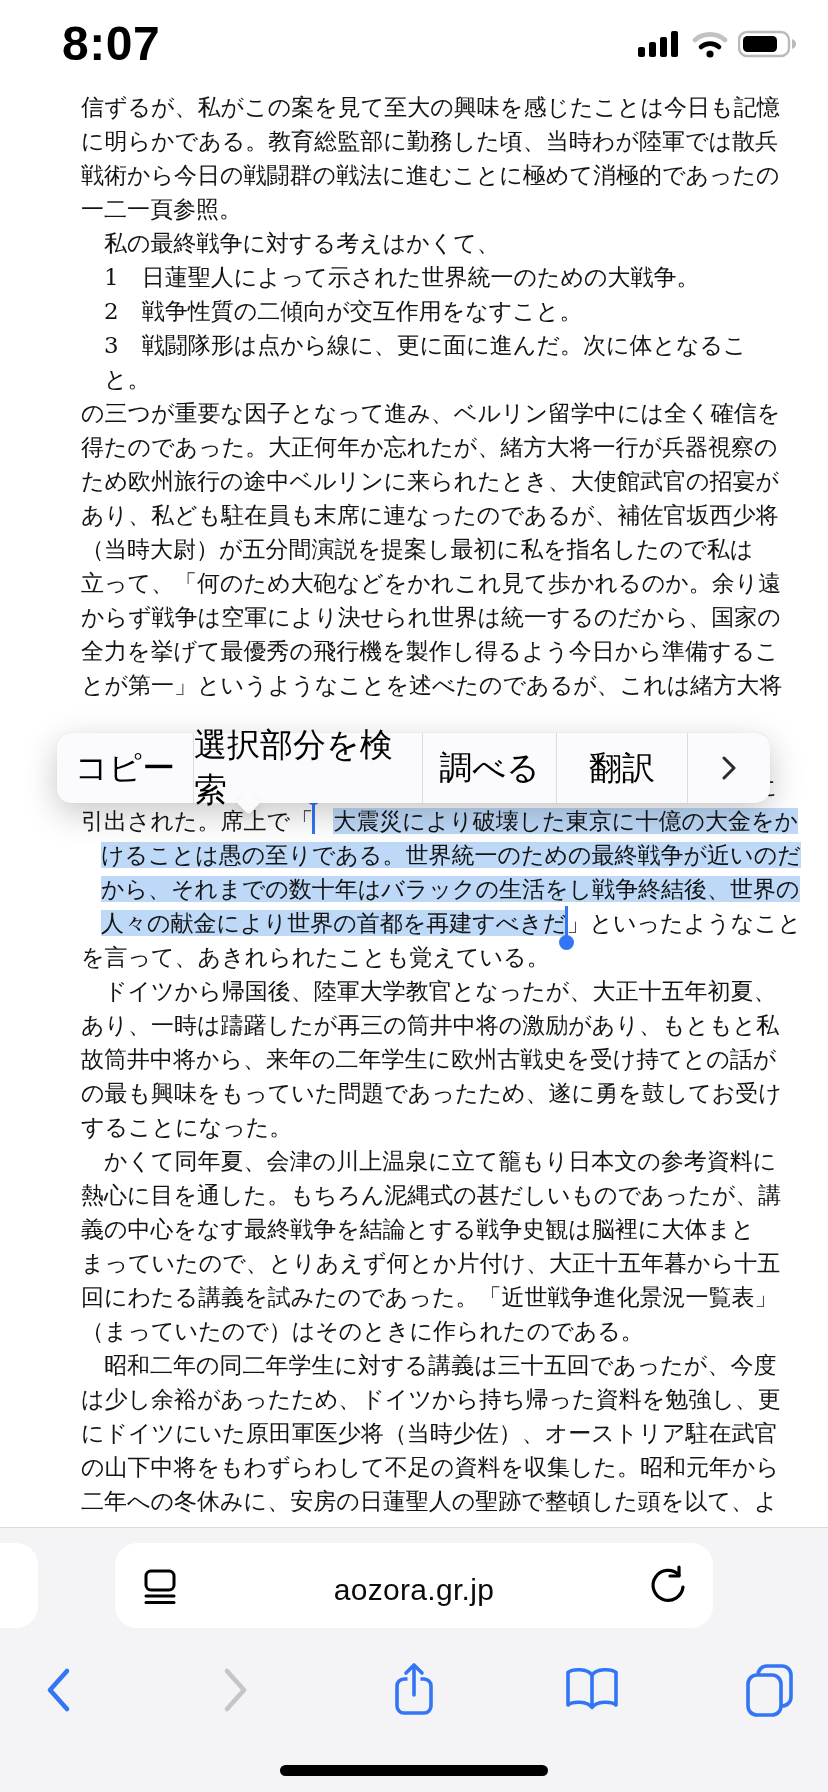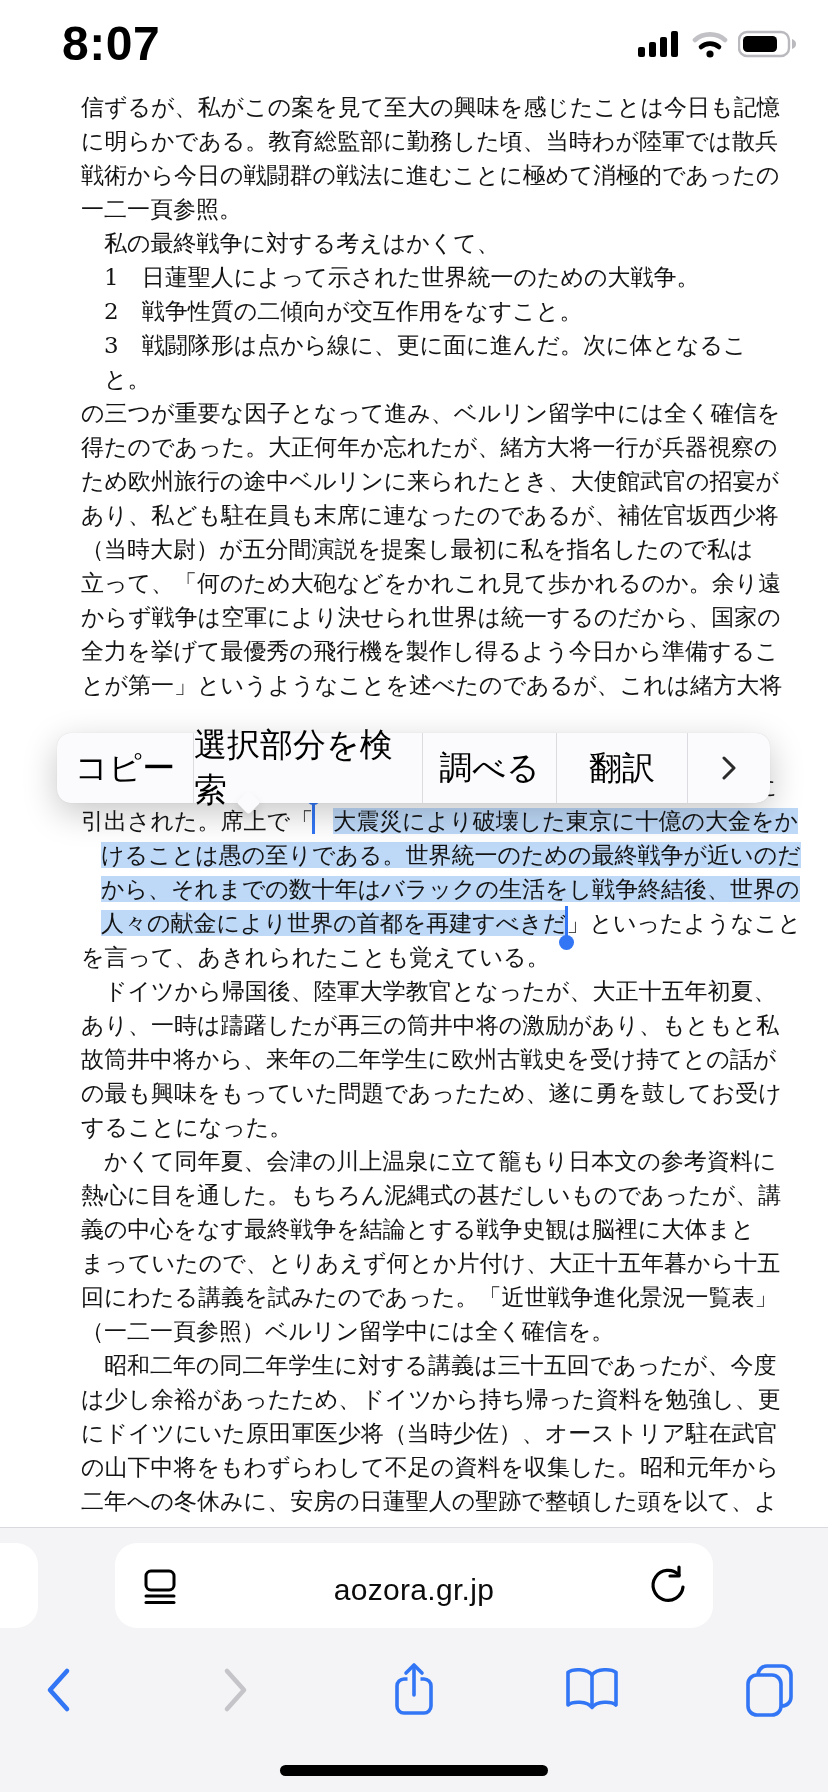--- a/index.html
+++ b/index.html
@@ -122,21 +122,21 @@
       <div class="tline"><span>　ドイツから帰国後、陸軍大学教官となったが、大正十五年初夏、</span></div>
       <div class="tline"><span>あり、一時は躊躇したが再三の筒井中将の激励があり、もともと私</span></div>
       <div class="tline"><span>故筒井中将から、来年の二年学生に欧州古戦史を受け持てとの話が</span></div>
       <div class="tline"><span>の最も興味をもっていた問題であったため、遂に勇を鼓してお受け</span></div>
       <div class="tline"><span>することになった。</span></div>
       <div class="tline"><span>　かくて同年夏、会津の川上温泉に立て籠もり日本文の参考資料に</span></div>
       <div class="tline"><span>熱心に目を通した。もちろん泥縄式の甚だしいものであったが、講</span></div>
       <div class="tline"><span>義の中心をなす最終戦争を結論とする戦争史観は脳裡に大体まと</span></div>
       <div class="tline"><span>まっていたので、とりあえず何とか片付け、大正十五年暮から十五</span></div>
       <div class="tline"><span>回にわたる講義を試みたのであった。「近世戦争進化景況一覧表」</span></div>
-      <div class="tline"><span>（一二一頁参照）ベルリン留学中には全く確信を。</span></div>
+      <div class="tline"><span>（まっていたので）はそのときに作られたのである。</span></div>
       <div class="tline"><span>　昭和二年の同二年学生に対する講義は三十五回であったが、今度</span></div>
       <div class="tline"><span>は少し余裕があったため、ドイツから持ち帰った資料を勉強し、更</span></div>
       <div class="tline"><span>にドイツにいた原田軍医少将（当時少佐）、オーストリア駐在武官</span></div>
       <div class="tline"><span>の山下中将をもわずらわして不足の資料を収集した。昭和元年から</span></div>
       <div class="tline"><span>二年への冬休みに、安房の日蓮聖人の聖跡で整頓した頭を以て、よ</span></div>
     </div>
 
   <div class="edit-menu">
     <div class="menu-btn mb-0">コピー</div>
     <div class="menu-sep"></div>

